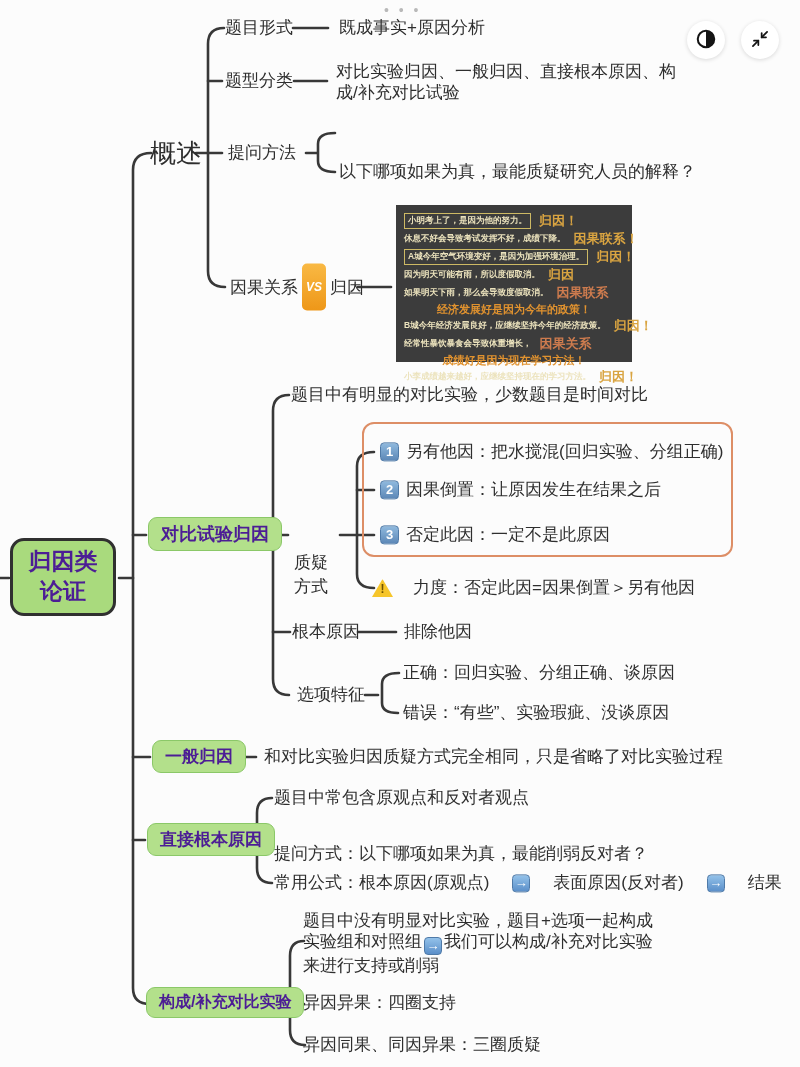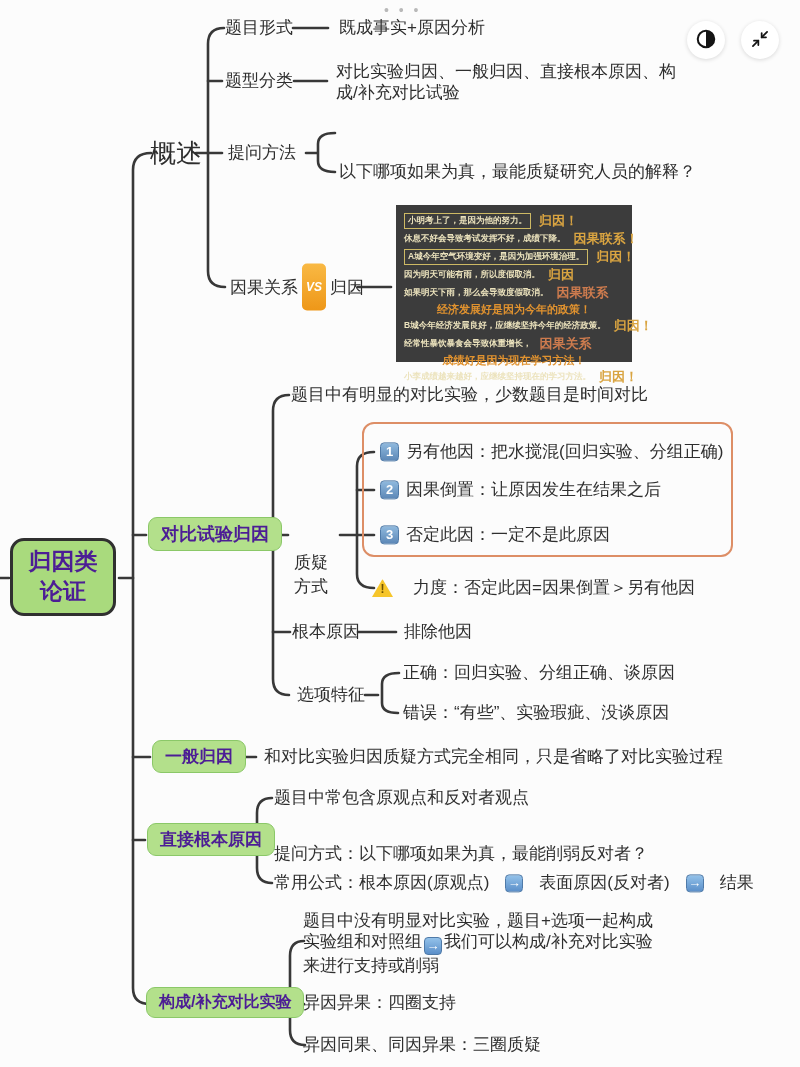--- a/index.html
+++ b/index.html
@@ -200,21 +200,21 @@
   <div class="t lbl" style="left:297px;top:695px;">选项特征</div>
   <div class="t" style="left:403px;top:673px;">正确：回归实验、分组正确、谈原因</div>
   <div class="t" style="left:403px;top:713px;">错误：“有些”、实验瑕疵、没谈原因</div>
 
   <div class="node" style="left:152px;top:740px;font-size:17px;">一般归因</div>
   <div class="t" style="left:264px;top:757px;">和对比实验归因质疑方式完全相同，只是省略了对比实验过程</div>
 
   <div class="node" style="left:147px;top:823px;font-size:17px;">直接根本原因</div>
   <div class="t" style="left:274px;top:798px;">题目中常包含原观点和反对者观点</div>
   <div class="t" style="left:274px;top:842px;margin-top:12px;">提问方式：以下哪项如果为真，最能削弱反对者？</div>
-  <div class="t row" style="left:274px;top:883px;gap:14px;justify-content:space-between;">
+  <div class="t row" style="left:274px;top:883px;gap:21px;justify-content:space-between;">
     <span>常用公式：根本原因(原观点)</span>
     <span class="arrowbadge">→</span>
     <span>表面原因(反对者)</span>
     <span class="arrowbadge">→</span>
     <span>结果</span>
   </div>
 
   <div class="node" style="left:146px;top:987px;font-size:16px;">构成/补充对比实验</div>
   <div class="blk para" style="left:303px;top:910px;width:356px;">
     <span>题目中没有明显对比实验，题目+选项一起构成实验组和对照组</span><span class="arrowbadge">→</span><span>我们可以构成/补充对比实验来进行支持或削弱</span>

